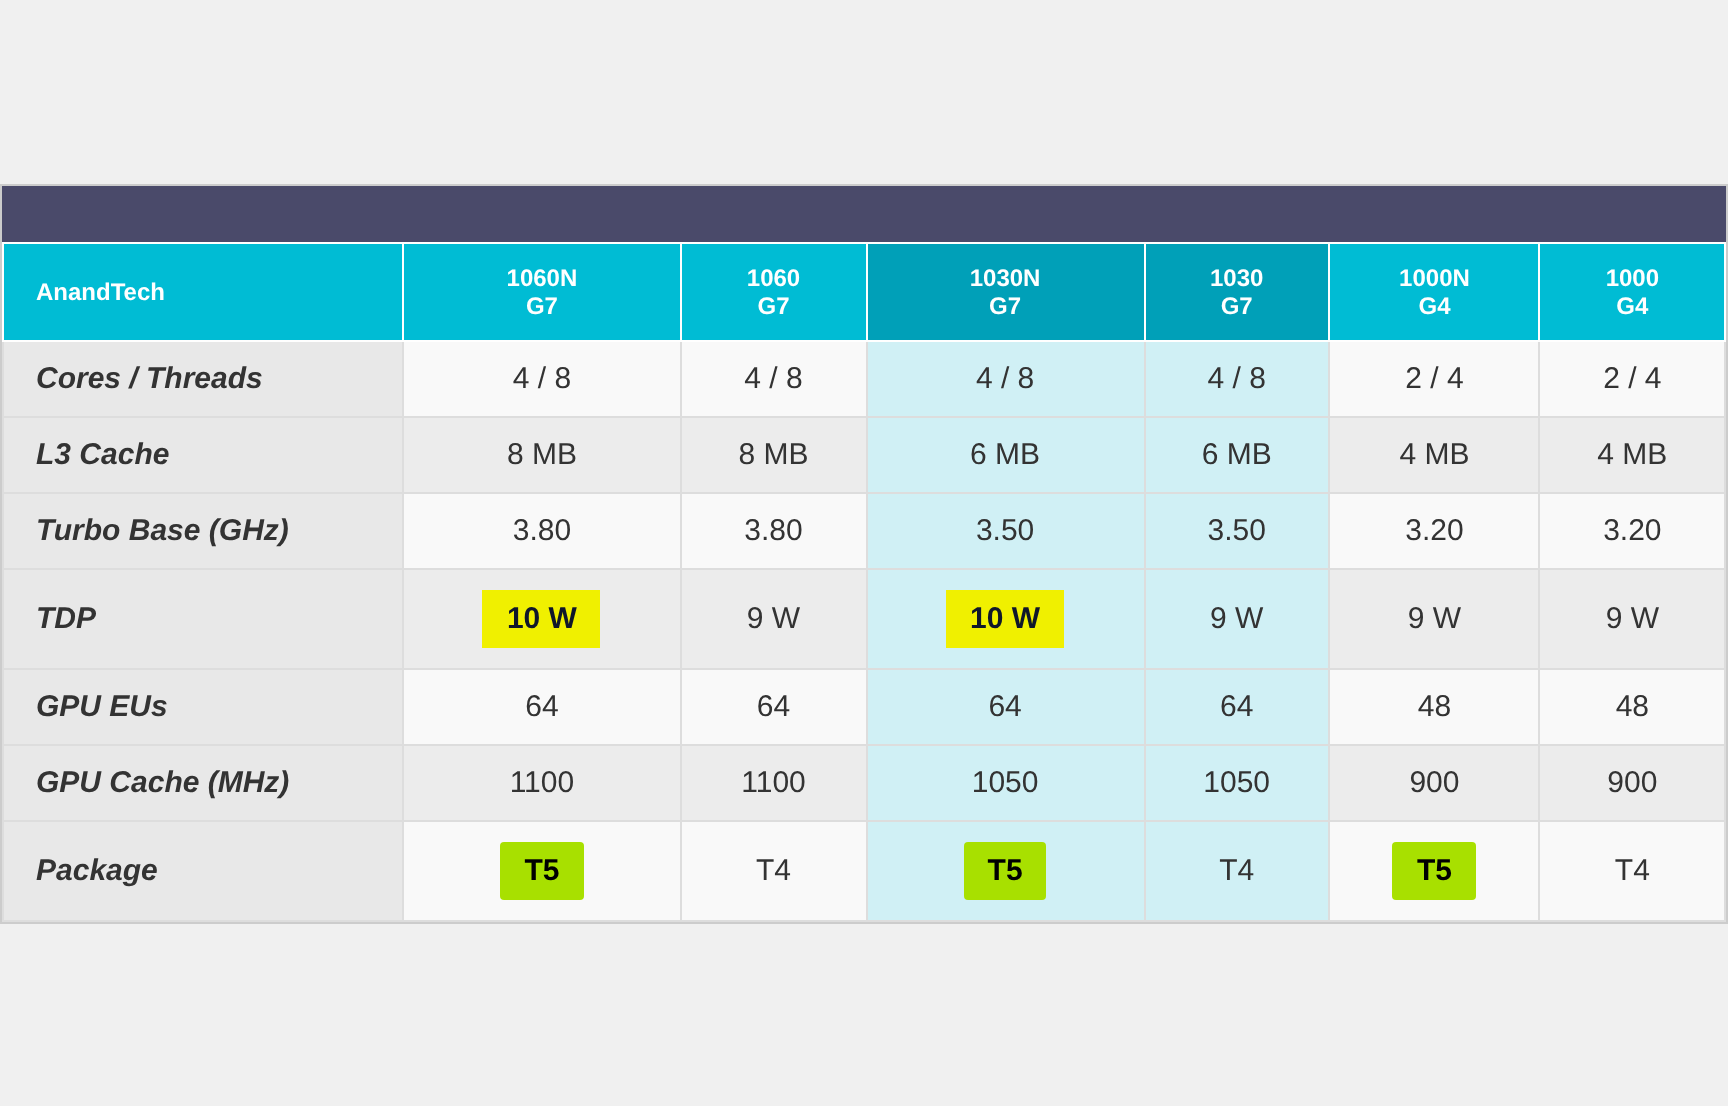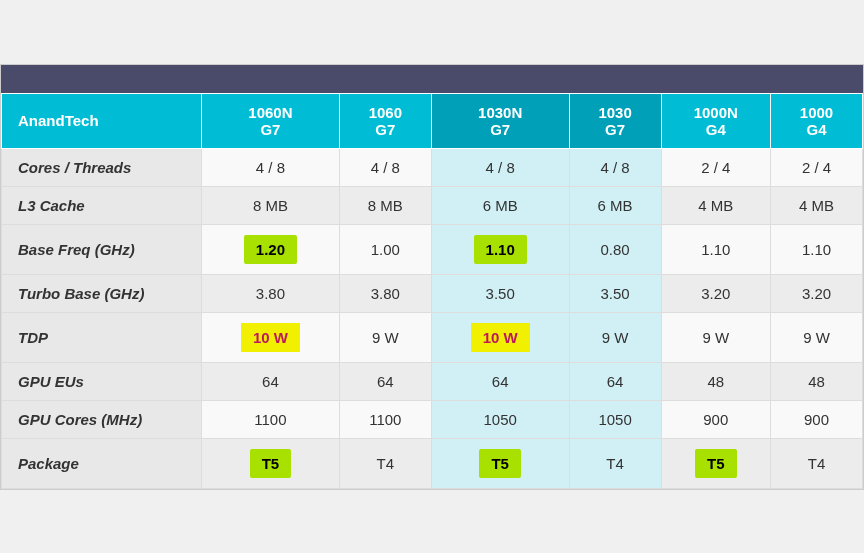--- a/index.html
+++ b/index.html
@@ -27,21 +27,21 @@
     }
     table {
       width: 100%;
       border-collapse: collapse;
     }
     thead tr th {
       background: #00bcd4;
       color: #fff;
       text-align: center;
       padding: 10px 6px;
-      font-size: 15px;
+      font-size: 12px;
       font-weight: bold;
       border: 1px solid #fff;
     }
     thead tr th:first-child {
       text-align: left;
       padding-left: 16px;
       width: 200px;
     }
     tbody tr td {
       text-align: center;
@@ -67,21 +67,21 @@
     .highlight-green {
       background: #a8e000 !important;
       color: #000;
       font-weight: bold;
       padding: 6px 12px;
       display: inline-block;
       border-radius: 2px;
     }
     .highlight-yellow {
       background: #f0f000 !important;
-      color: #be185d;
+      color: #0f172a;
       font-weight: bold;
       padding: 6px 12px;
       display: inline-block;
       border-radius: 0;
     }
     
     thead tr th.col-alt {
       background: #00a0b8;
       margin-left: 28px;
     }
@@ -122,29 +122,20 @@
         <tr>
           <td>L3 Cache</td>
           <td>8 MB</td>
           <td>8 MB</td>
           <td class="col-alt">6 MB</td>
           <td class="col-alt">6 MB</td>
           <td>4 MB</td>
           <td>4 MB</td>
         </tr>
         <tr>
-          <td>Base Freq (GHz)</td>
-          <td><span class="highlight-green">1.20</span></td>
-          <td>1.00</td>
-          <td class="col-alt"><span class="highlight-green">1.10</span></td>
-          <td class="col-alt">0.80</td>
-          <td>1.10</td>
-          <td>1.10</td>
-        </tr>
-        <tr>
           <td>Turbo Base (GHz)</td>
           <td>3.80</td>
           <td>3.80</td>
           <td class="col-alt">3.50</td>
           <td class="col-alt">3.50</td>
           <td>3.20</td>
           <td>3.20</td>
         </tr>
         <tr>
           <td>TDP</td>
@@ -158,21 +149,21 @@
         <tr>
           <td>GPU EUs</td>
           <td>64</td>
           <td>64</td>
           <td class="col-alt">64</td>
           <td class="col-alt">64</td>
           <td>48</td>
           <td>48</td>
         </tr>
         <tr>
-          <td>GPU Cores (MHz)</td>
+          <td>GPU Cache (MHz)</td>
           <td>1100</td>
           <td>1100</td>
           <td class="col-alt">1050</td>
           <td class="col-alt">1050</td>
           <td>900</td>
           <td>900</td>
         </tr>
         <tr>
           <td>Package</td>
           <td><span class="highlight-green">T5</span></td>

